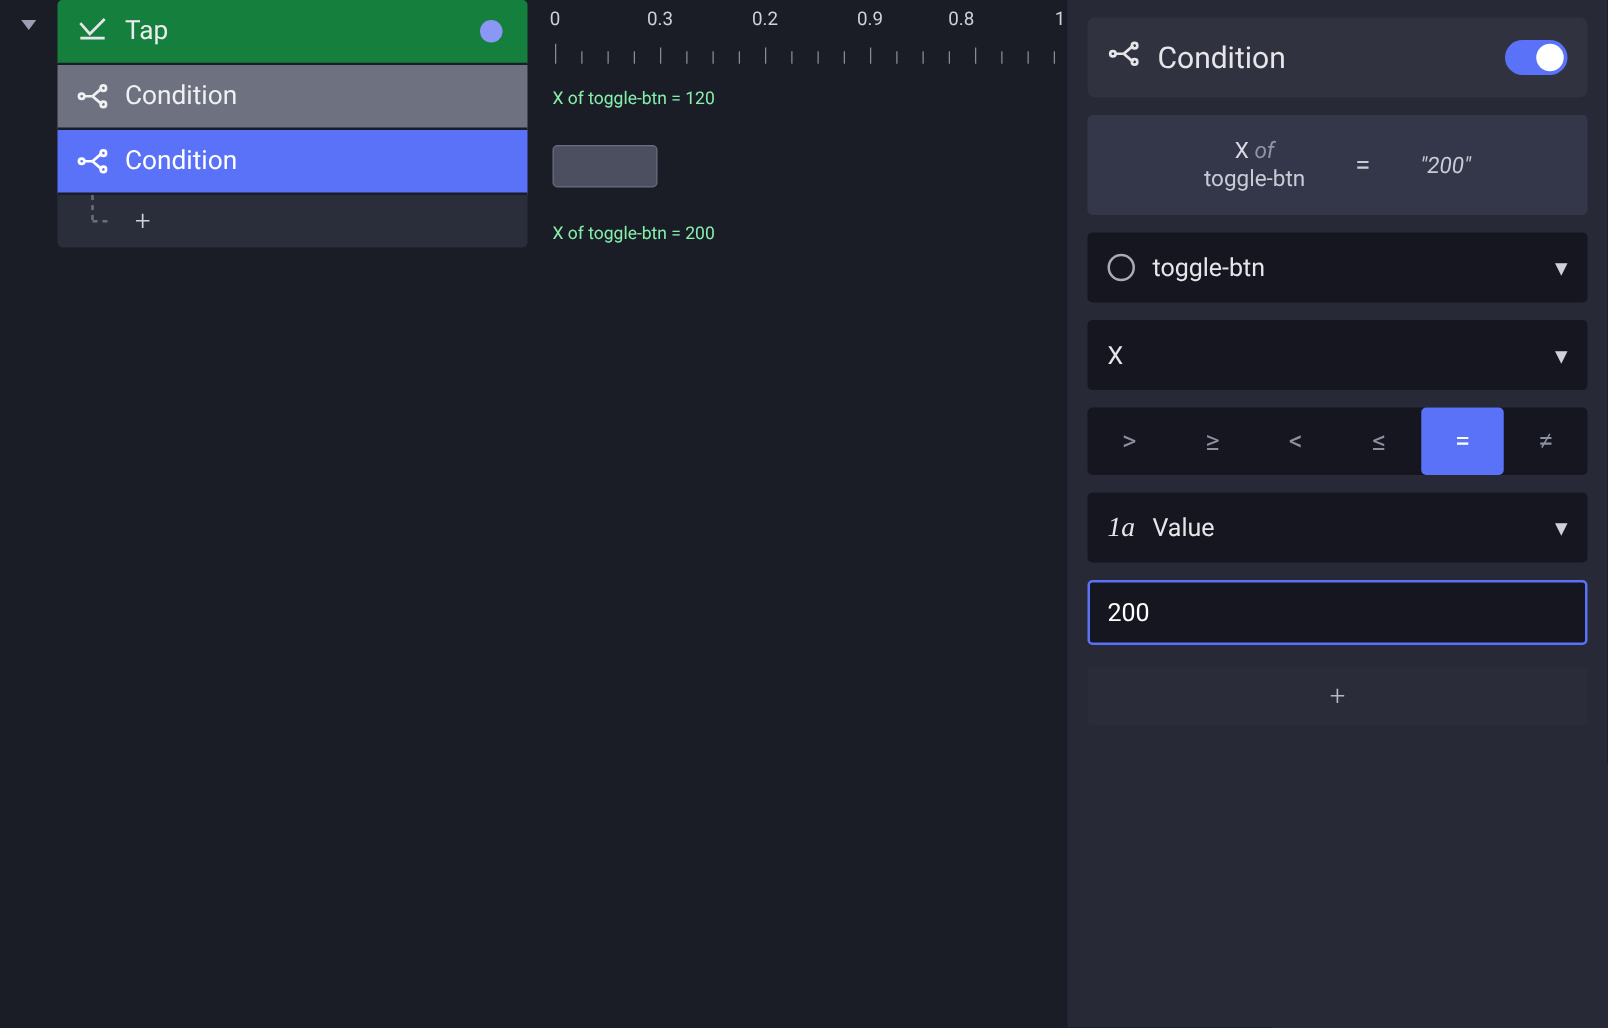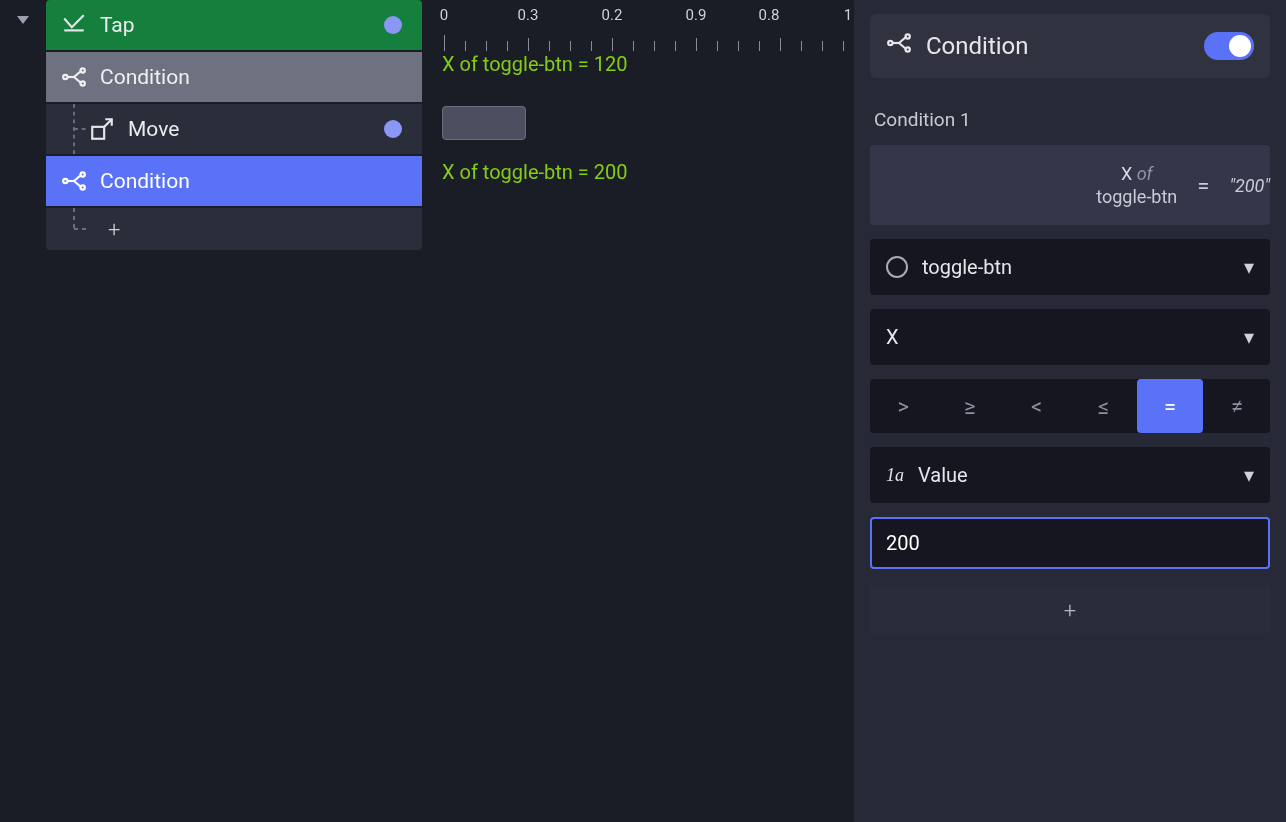--- a/index.html
+++ b/index.html
@@ -101,23 +101,23 @@
     height: 18px;
   }
   .ruler .ticks span {
     position: absolute; bottom: 0;
     width: 1px; height: 10px; background: #888c9a;
   }
   .ruler .ticks span.maj { height: 16px; }
   .ruler .ticks span.med { height: 13px; }
   .tl-row {
     height: 54px;
-    display: flex; align-items: flex-start;
-    color: #84cc16;
-    font-size: 20px;
+    display: flex; align-items: center;
+    color: #86efac;
+    font-size: 14px;
     padding-left: 10px;
   }
   .tl-chip {
     width: 84px; height: 34px;
     background: #4c4f60;
     border: 1px solid #6b6e82;
     border-radius: 4px;
   }
 
   
@@ -147,22 +147,22 @@
     content: ""; position: absolute;
     width: 22px; height: 22px; background: #fff;
     border-radius: 50%;
     top: 3px; right: 3px;
   }
   .section-title { font-size: 19px; color: #c7c9d3; margin-top: 16px; padding-left: 4px; }
   .preview-box {
     background: #34374a;
     border-radius: 4px;
     height: 80px;
-    display: flex; align-items: center; justify-content: flex-end;
-    gap: 20px;
+    display: flex; align-items: center; justify-content: center;
+    gap: 40px;
     color: #c9cbd5;
     font-size: 18px;
   }
   .preview-box .lhs { text-align: center; line-height: 1.3; }
   .preview-box .lhs .xof { color: #d8d9e1; }
   .preview-box .lhs .of { font-style: italic; color: #8f93a3; }
   .preview-box .op { font-size: 22px; }
   .preview-box .rhs { font-style: italic; }
   .dropdown {
     background: #151620;
@@ -206,21 +206,21 @@
     font-family: inherit;
   }
   .add-cond {
     background: #2a2d39;
     height: 46px;
     display: flex; align-items: center; justify-content: center;
     color: #b6b8c4; font-size: 22px; font-weight: 300;
     border-radius: 2px;
     margin-top: 4px;
   }
-  .value-label-italic { font-style: italic; font-family: Georgia, serif; font-size: 18px; }
+  .value-label-italic { font-style: italic; font-family: Georgia, serif; font-size: 22px; }
 </style>
 </head>
 <body>
 
 <div class="left-gutter">
   <div class="caret-down"></div>
 </div>
 
 <div class="trigger-panel">
   <div class="trigger-row">
@@ -241,37 +241,20 @@
           <path d="M6 12 H12"></path>
         <path d="M12 12 L19 6"></path>
           <circle cx="20" cy="6" r="2"></circle>
         <path d="M12 12 L19 18"></path>
           <circle cx="20" cy="18" r="2"></circle>
       </svg>
     </span>
     <span class="tree-label">Condition</span>
   </div>
 
-  <div class="tree-row">
-    <span class="indent-rail">
-      <svg class="rail-svg" viewBox="0 0 28 52">
-        <line x1="14" y1="0" x2="14" y2="52" stroke="#6b6e82" stroke-width="2" stroke-dasharray="4 4"></line>
-        <line x1="14" y1="26" x2="26" y2="26" stroke="#6b6e82" stroke-width="2" stroke-dasharray="4 4"></line>
-      </svg>
-    </span>
-    <span class="row-icon">
-      <svg viewBox="0 0 24 24" fill="none" stroke="#e6e6ea" stroke-width="2">
-        <rect x="3" y="10" width="11" height="11"></rect>
-        <line x1="13" y1="11" x2="21" y2="3"></line>
-        <polyline points="15,3 21,3 21,9"></polyline>
-      </svg>
-    </span>
-    <span class="tree-label">Move</span>
-    <span class="status-dot"></span>
-  </div>
 
   <div class="tree-row selected">
     <span class="row-icon">
       <svg viewBox="0 0 24 24" fill="none" stroke="#fff" stroke-width="2">
         <circle cx="4" cy="12" r="2"></circle>
           <path d="M6 12 H12"></path>
         <path d="M12 12 L19 6"></path>
           <circle cx="20" cy="6" r="2"></circle>
         <path d="M12 12 L19 18"></path>
           <circle cx="20" cy="18" r="2"></circle>
@@ -346,21 +329,20 @@
             <circle cx="20" cy="6" r="2"></circle>
           <path d="M12 12 L19 18"></path>
             <circle cx="20" cy="18" r="2"></circle>
         </svg>
       </span>
       <span>Condition</span>
     </div>
     <div class="toggle"></div>
   </div>
 
-  <div class="section-title">Condition 1</div>
 
   <div class="preview-box">
     <div class="lhs">
       <div class="xof">
         <span>X</span>
         <span class="of">of</span>
       </div>
       <div>toggle-btn</div>
     </div>
     <div class="op">=</div>

